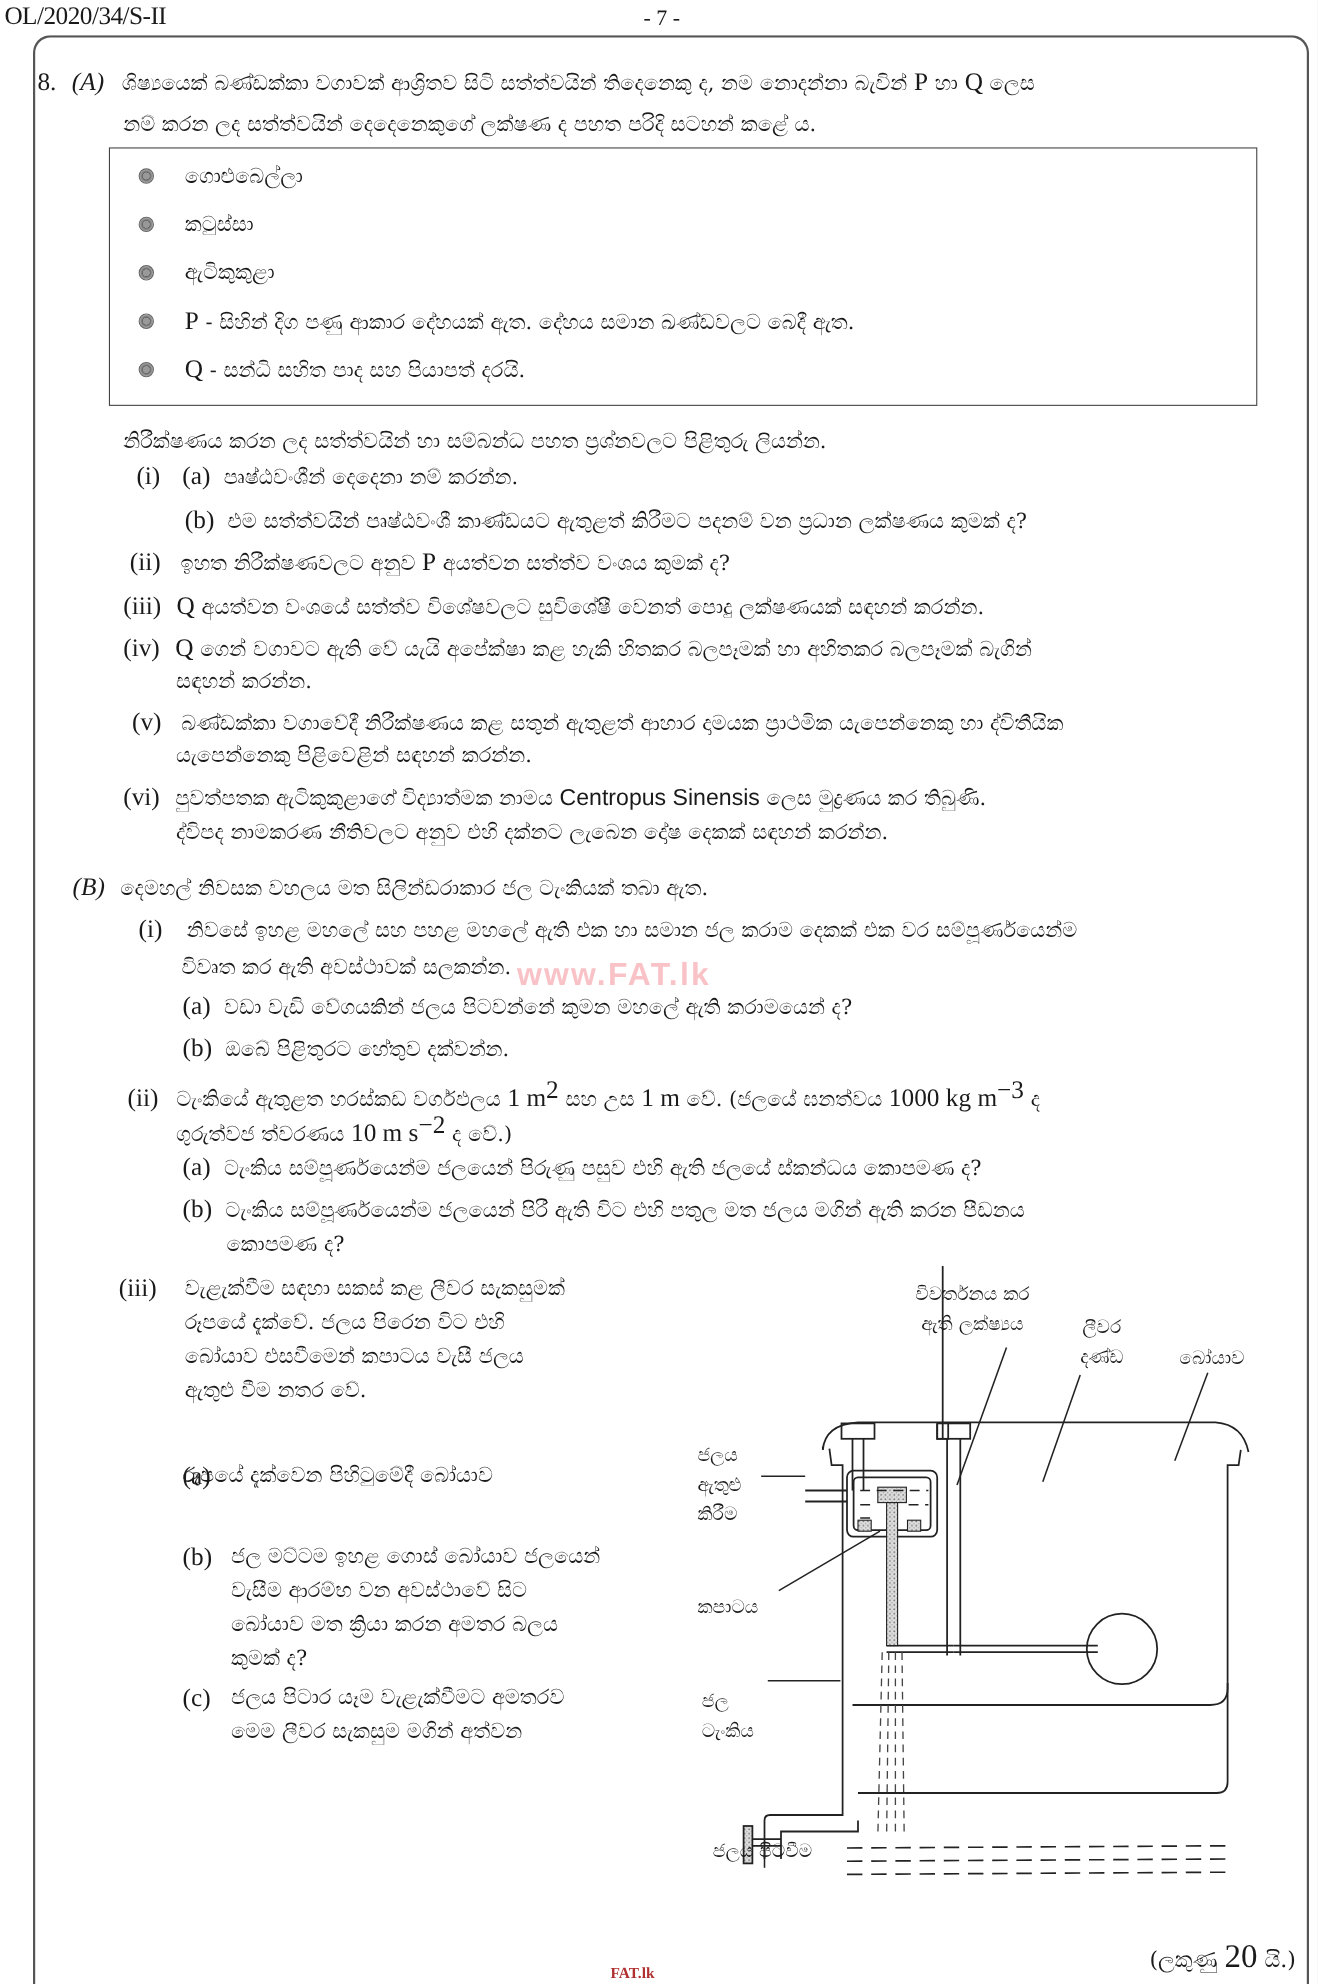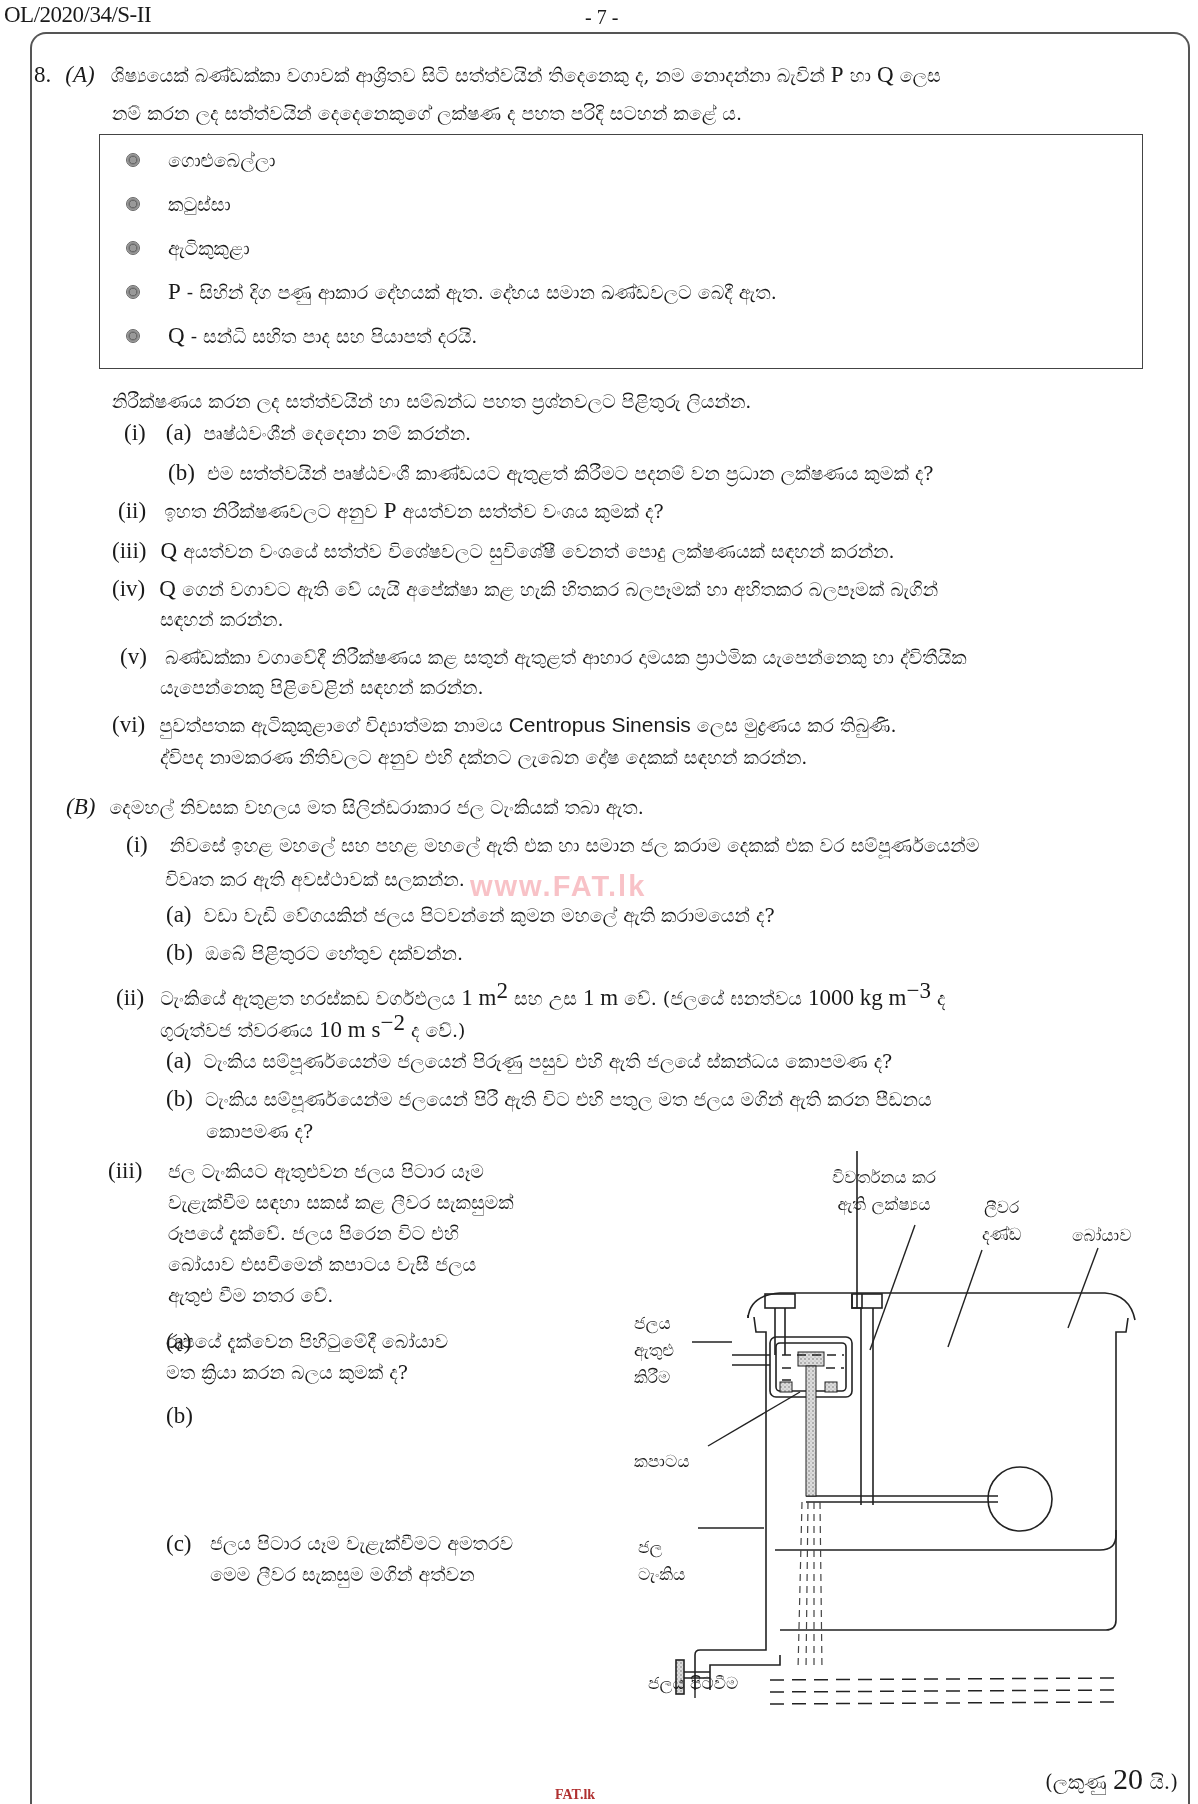--- a/index.html
+++ b/index.html
@@ -150,35 +150,39 @@
 <div class="abs txt" style="left:166px; top:1084px;">
   <span class="lat">(b)</span>
   <span style="margin-left:6px;">ටැංකිය සම්පූර්ණයෙන්ම ජලයෙන් පිරී ඇති විට එහි පතුල මත ජලය මගින් ඇති කරන පීඩනය</span>
 </div>
 <div class="abs txt" style="left:206px; top:1116px;">කොපමණ ද?</div>
 
 <div class="abs txt" style="left:108px; top:1156px;">
   <span class="lat">(iii)</span>
 </div>
 <div class="abs txt" style="left:168px; top:1156px; line-height:31px;">
-  <div>ජල ටැංකියට ඇතුළුවන ජලය පිටාර යෑම</div>
   <div>වැළැක්වීම සඳහා සකස් කළ ලීවර සැකසුමක්</div>
   <div>රූපයේ දැක්වේ. ජලය පිරෙන විට එහි</div>
   <div>බෝයාව එසවීමෙන් කපාටය වැසී ජලය</div>
   <div>ඇතුළු වීම නතර වේ.</div>
 </div>
 <div class="abs txt" style="left:166px; top:1326px; line-height:31px;">
   <span class="lat" style="position:absolute; left:0; top:0;">(a)</span>
   <div style="">
     <div>රූපයේ දැක්වෙන පිහිටුමේදී බෝයාව</div>
-    <div>මත ක්‍රියා කරන බලය කුමක් ද?</div>
   </div>
 </div>
 <div class="abs txt" style="left:166px; top:1400px; line-height:31px;">
   <span class="lat" style="position:absolute; left:0; top:0;">(b)</span>
+  <div style="margin-left:44px;">
+    <div>ජල මට්ටම ඉහළ ගොස් බෝයාව ජලයෙන්</div>
+    <div>වැසීම ආරම්භ වන අවස්ථාවේ සිට</div>
+    <div>බෝයාව මත ක්‍රියා කරන අමතර බලය</div>
+    <div>කුමක් ද?</div>
+  </div>
 </div>
 <div class="abs txt" style="left:166px; top:1528px; line-height:31px;">
   <span class="lat" style="position:absolute; left:0; top:0;">(c)</span>
   <div style="margin-left:44px;">
     <div>ජලය පිටාර යෑම වැළැක්වීමට අමතරව</div>
     <div>මෙම ලීවර සැකසුම මගින් අත්වන</div>
   </div>
 </div>
 
 <div class="abs diagram">

